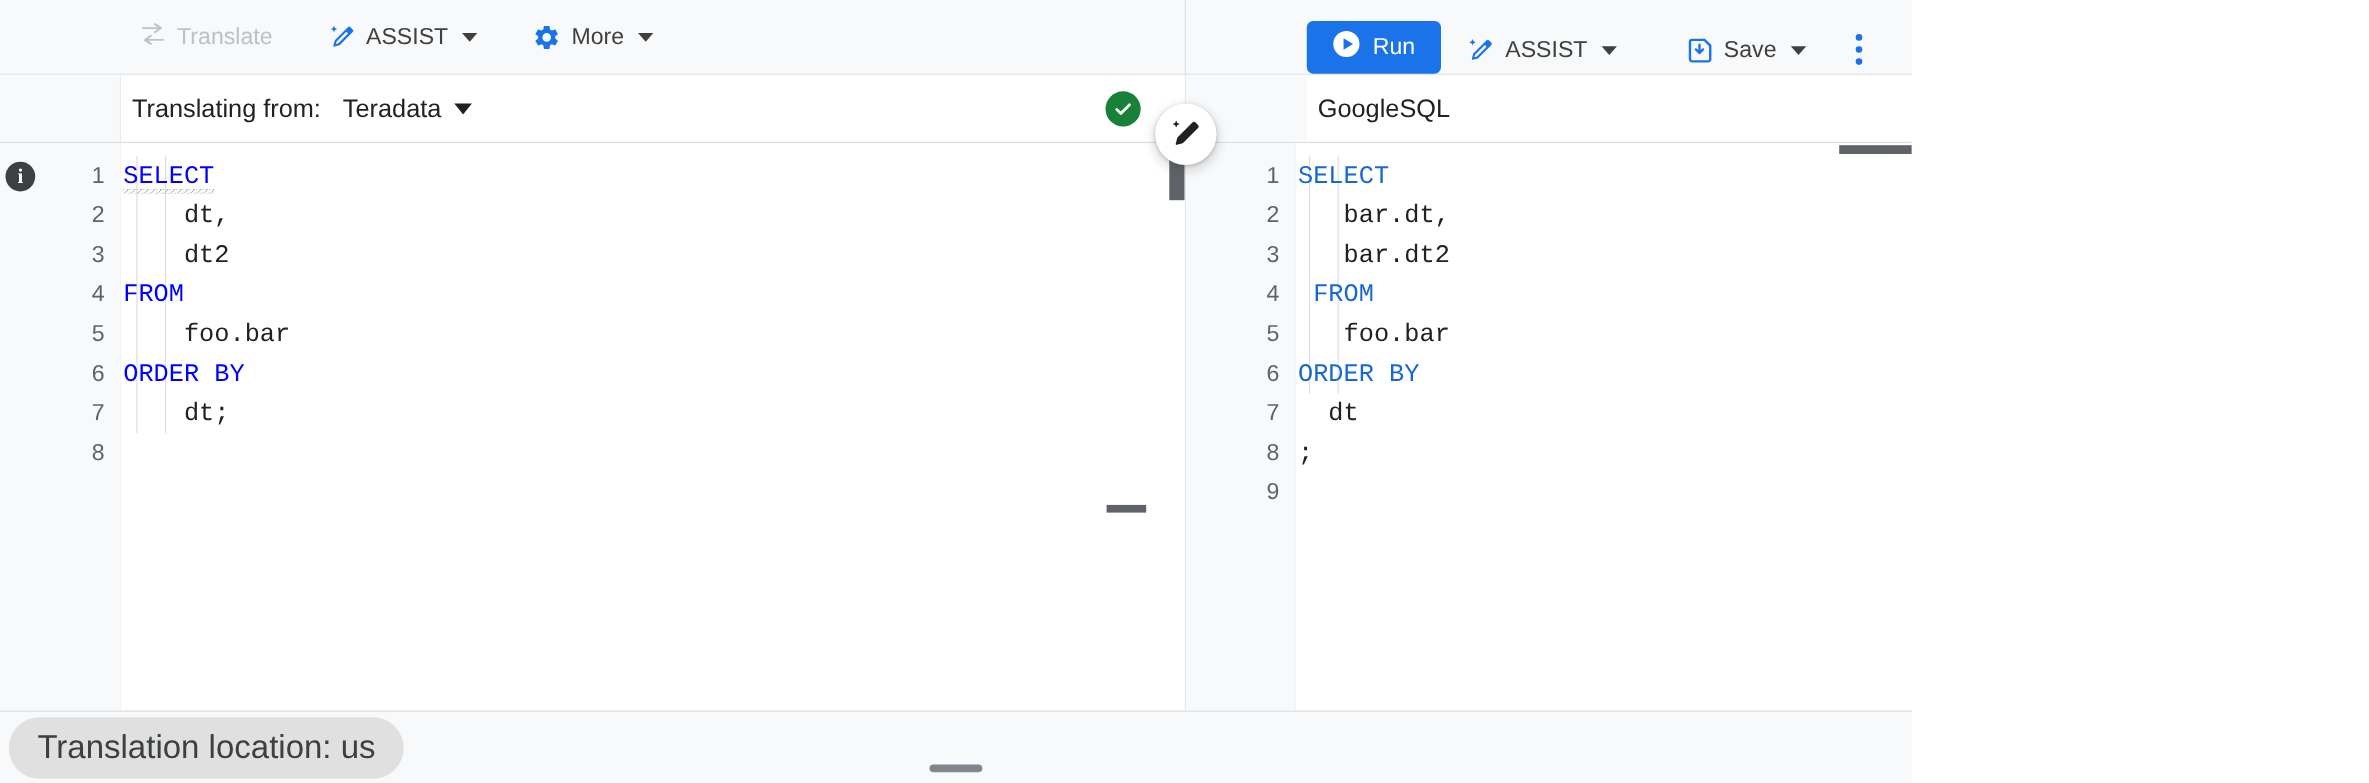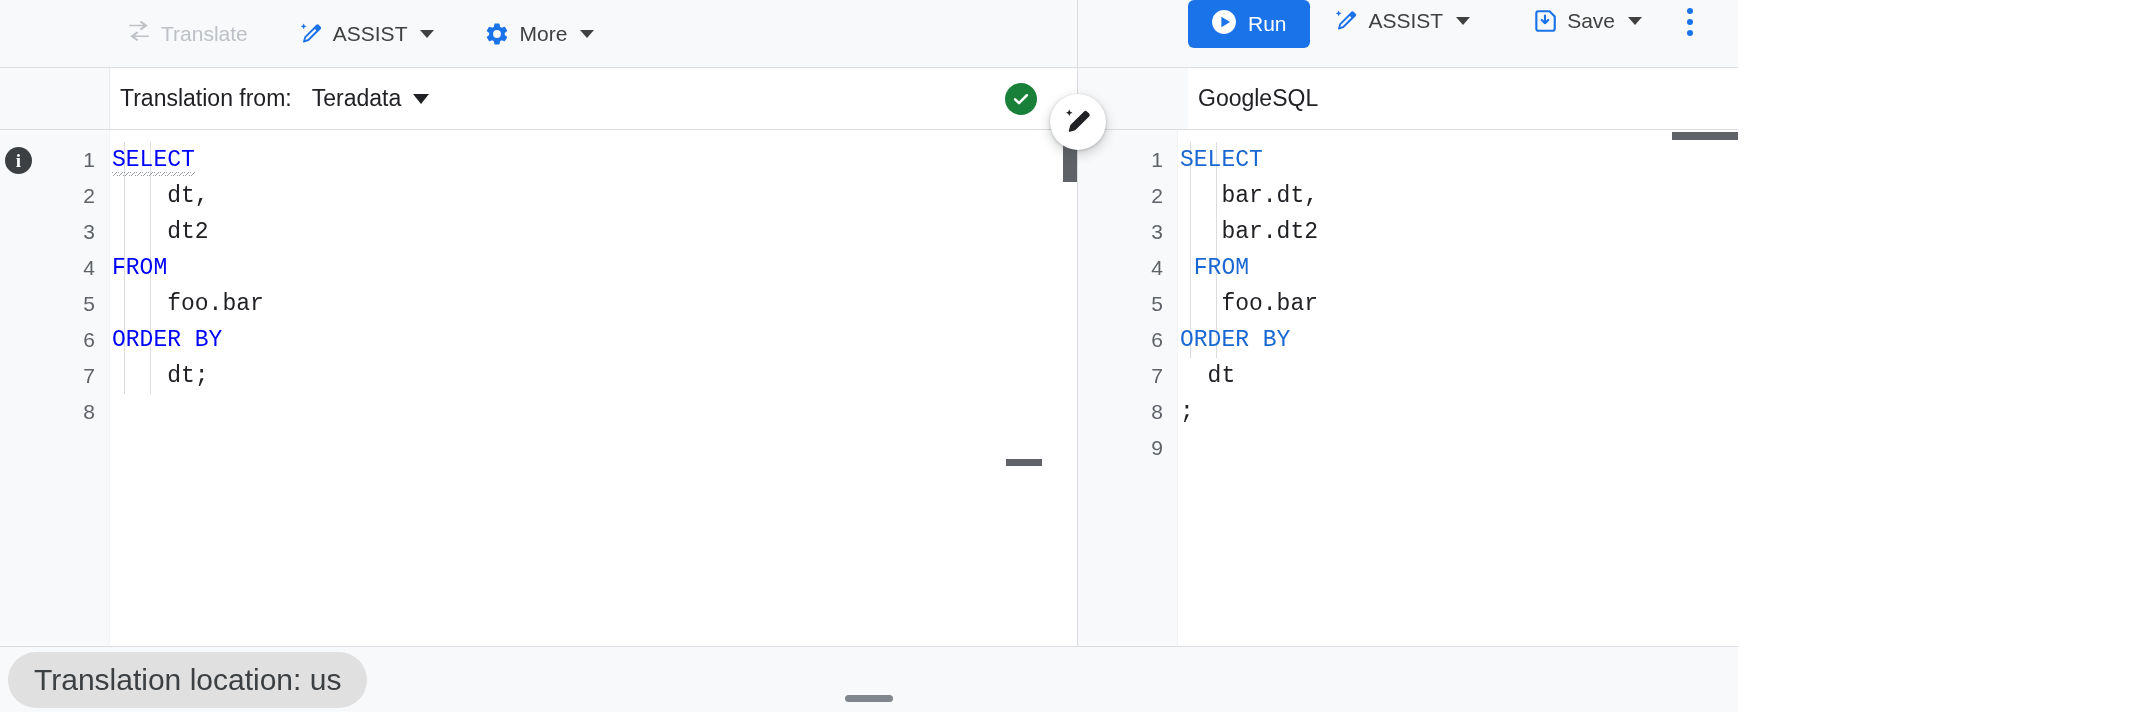--- a/index.html
+++ b/index.html
@@ -28,21 +28,21 @@
   }
   .toolbar-left {
     width: 1078px; height: 100%;
     display: flex; align-items: center;
     padding-left: 118px;
     gap: 34px;
     border-right: 1px solid #dadce0;
   }
   .toolbar-right {
     flex: 1; height: 100%;
-    display: flex; align-items: flex-start;
+    display: flex; align-items: flex-end;
     padding-left: 110px; padding-right: 26px;
     gap: 0px;
   }
   .tbtn {
     display: flex; align-items: center; gap: 9px;
     font-size: 21px; font-weight: 500;
     color: #404040;
     background: none; border: none;
     padding: 8px 8px; border-radius: 4px;
     cursor: pointer; white-space: nowrap;
@@ -304,21 +304,21 @@
     </div>
   </div>
 
   <div class="panes">
 
     <div class="pane pane-left">
 
       <div class="pane-head">
         <div class="pane-head-gutter"></div>
         <div class="pane-head-inner">
-          <span class="head-label">Translation from:</span>
+          <span class="head-label">Translating from:</span>
           <div class="dialect-select">
             <span>Teradata</span>
             <span class="caret"></span>
           </div>
           <div class="check-ok">
             <svg width="20" height="20" viewBox="0 0 24 24" fill="none" stroke="#ffffff" stroke-width="3" stroke-linecap="round" stroke-linejoin="round">
               <path d="M5 12.5l4.6 4.5L19 7.5"></path>
             </svg>
           </div>
         </div>

